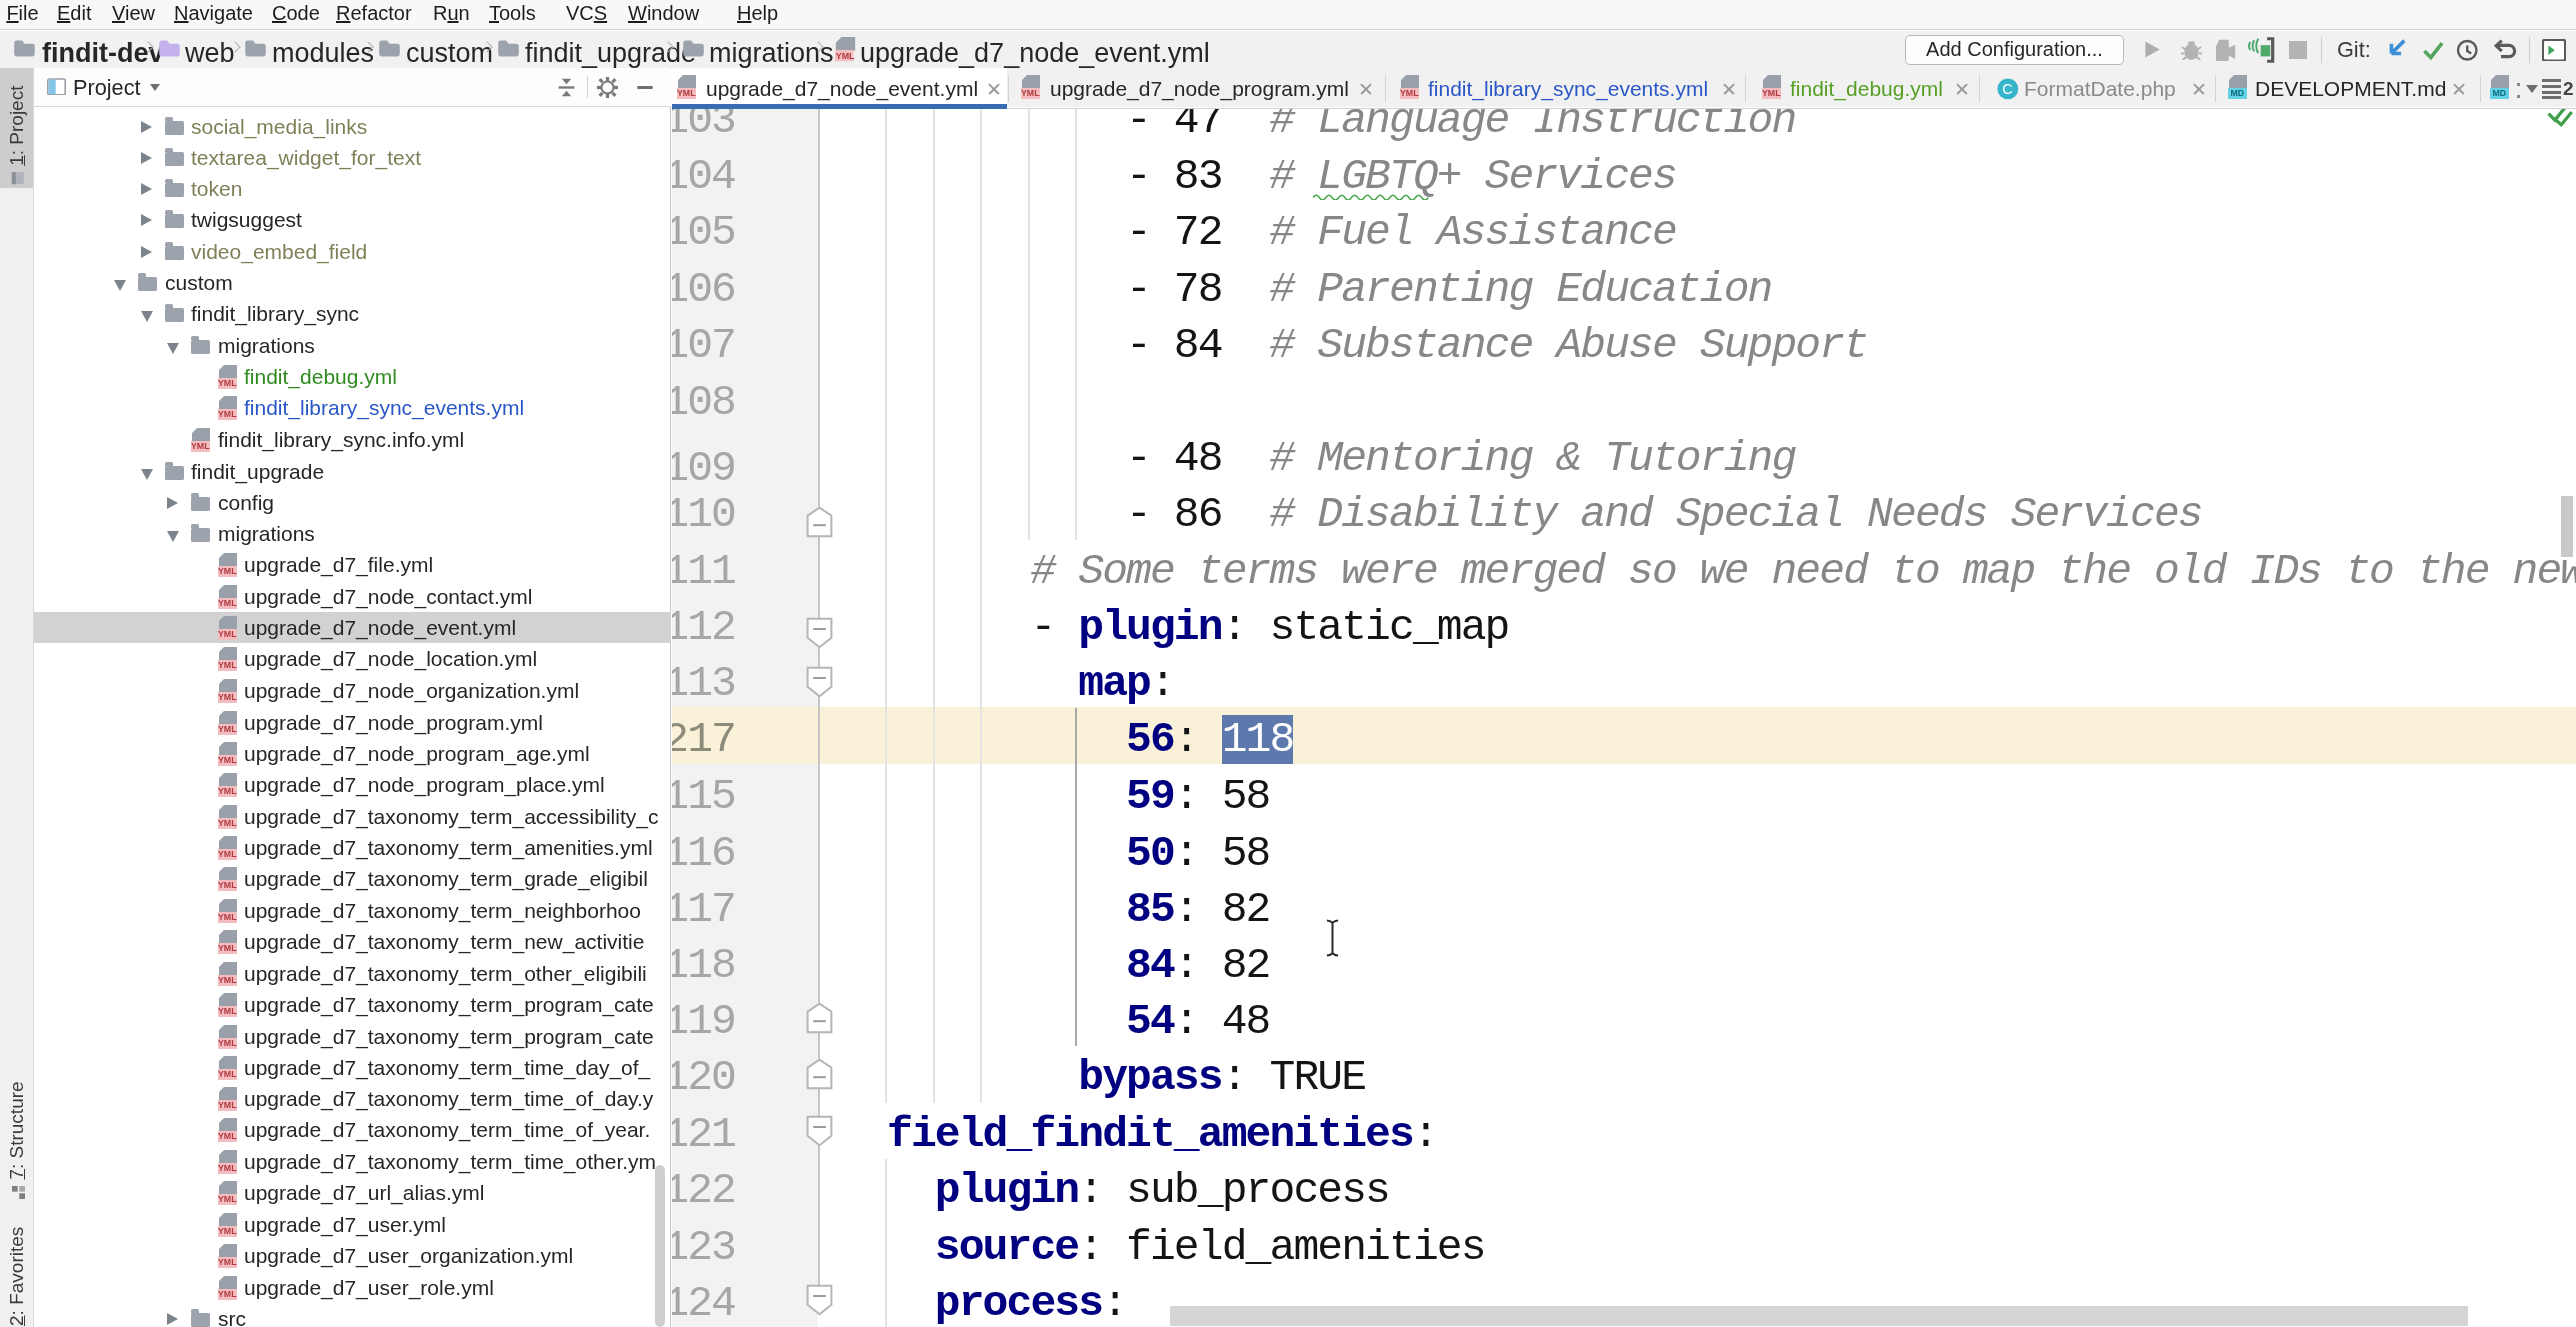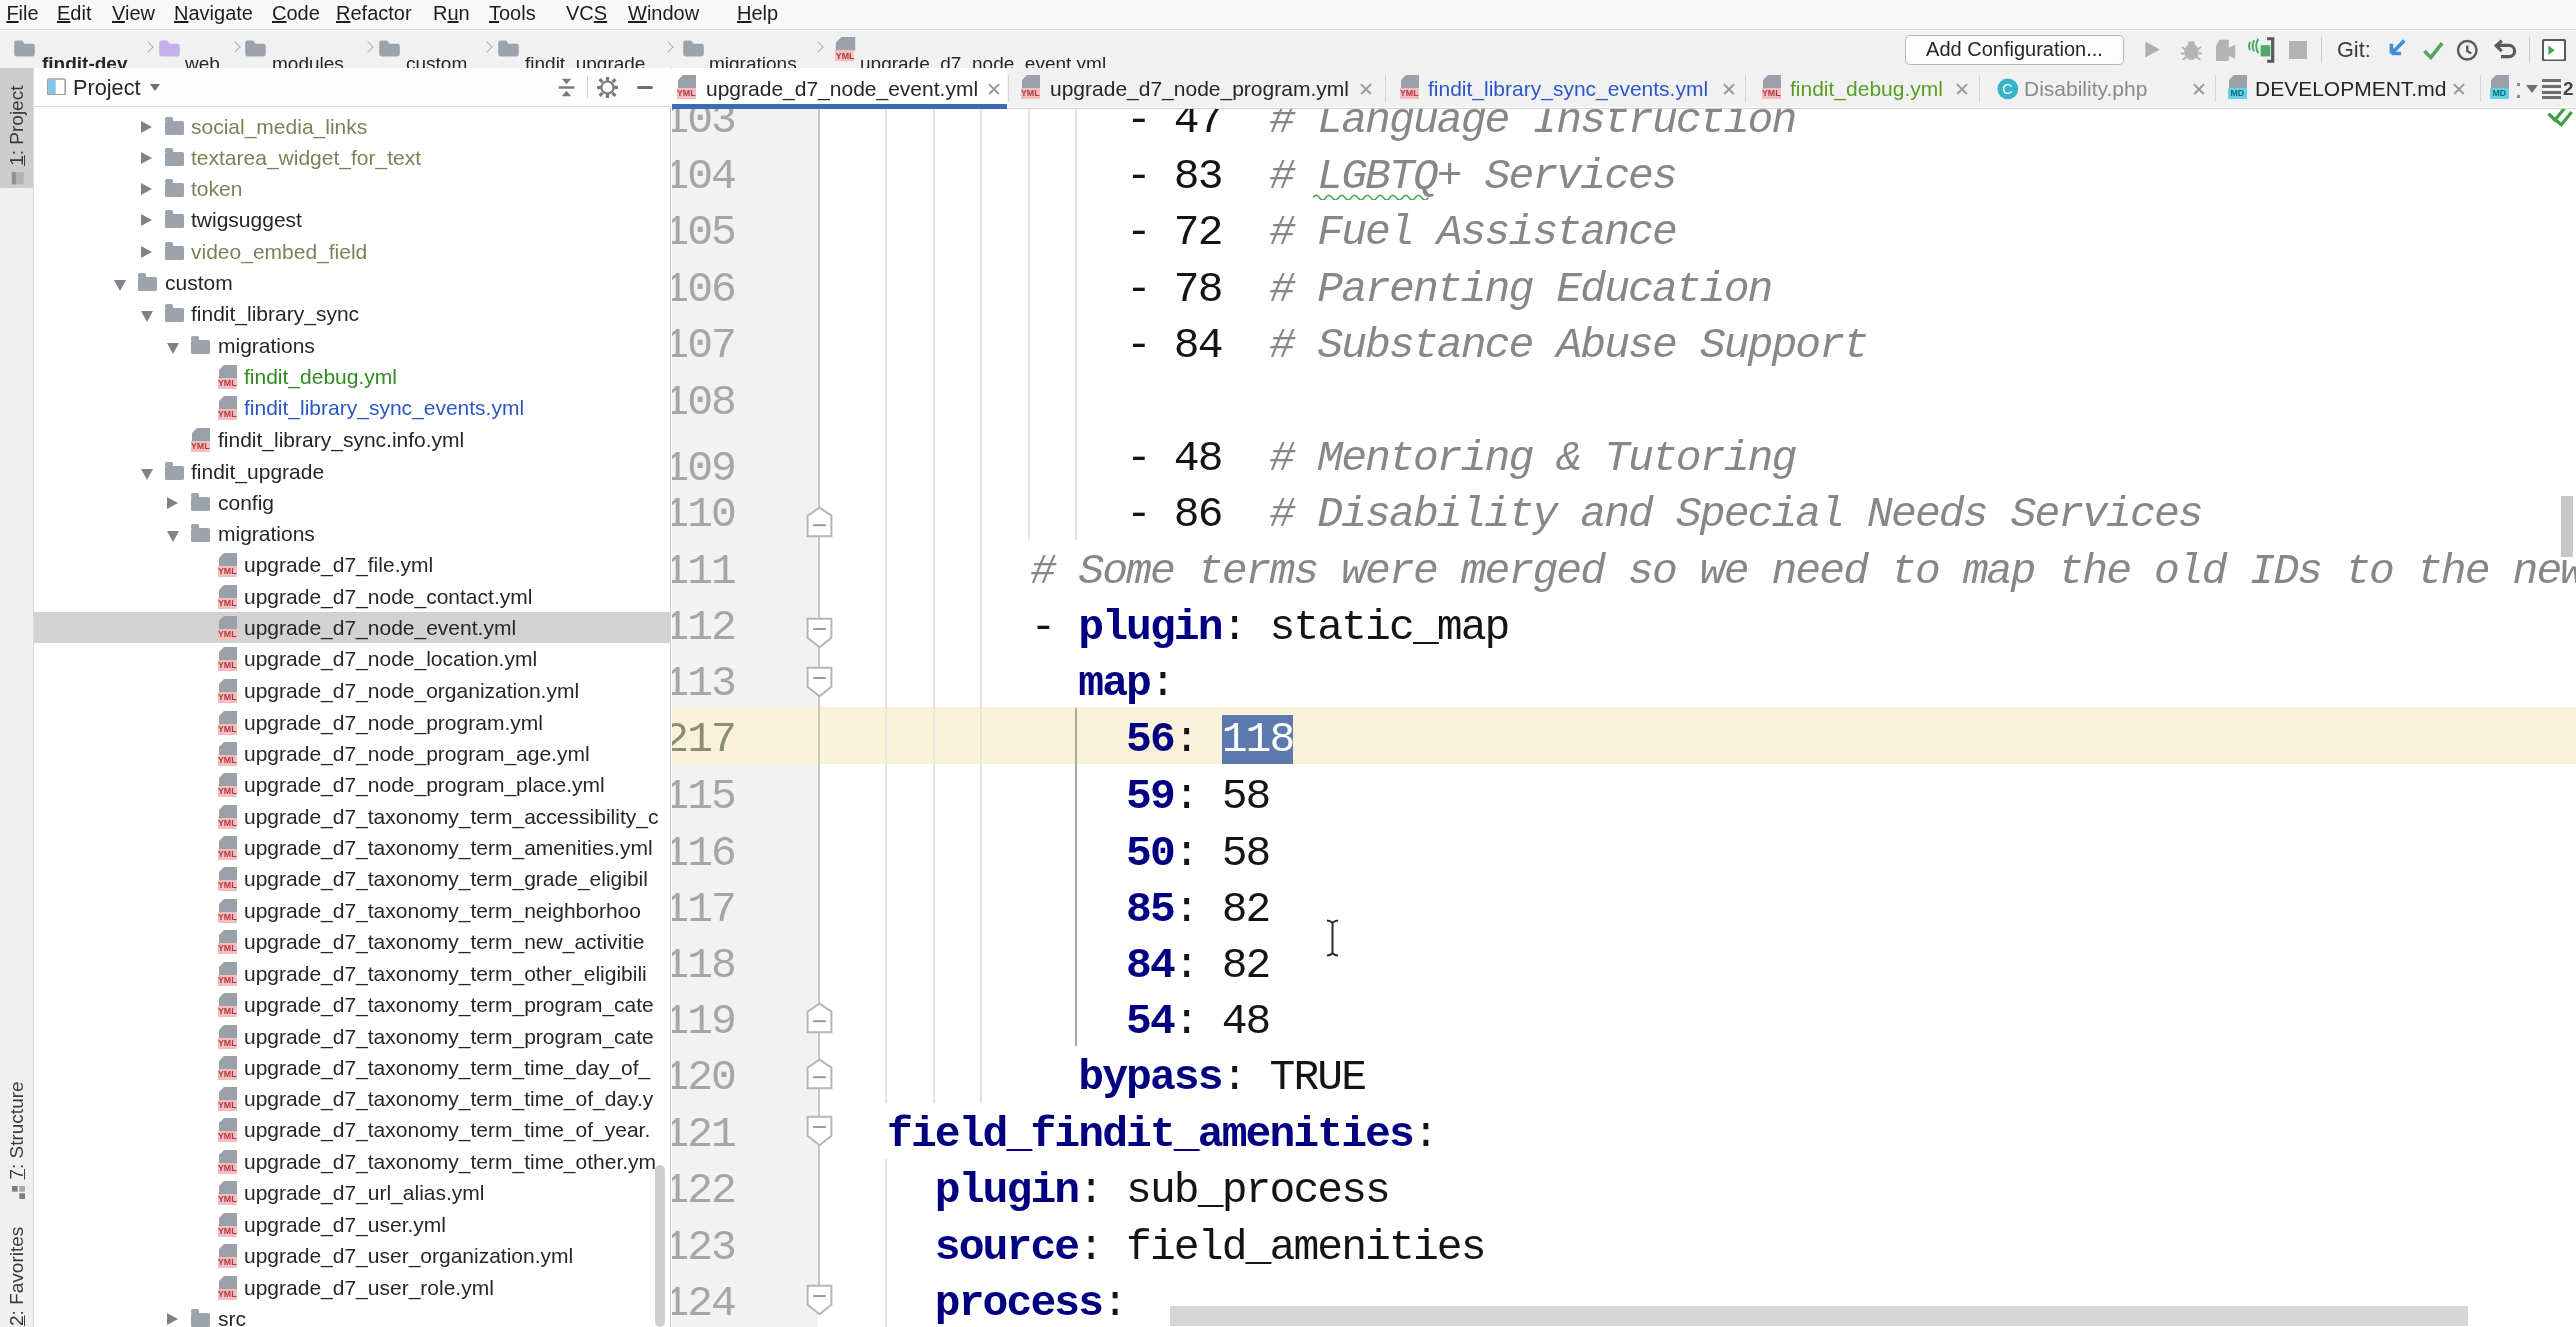--- a/index.html
+++ b/index.html
@@ -3,21 +3,21 @@
 <meta charset="utf-8">
 <style>
   * { margin:0; padding:0; box-sizing:border-box; }
   html,body { width:2576px; height:1327px; overflow:hidden; }
   body { font-family:"Liberation Sans", sans-serif; background:#fff; position:relative; }
   .abs { position:absolute; }
   
   #menubar { left:0; top:0; width:2576px; height:30px; background:#f8f8f8; border-bottom:0.8px solid #d4d4d4; }
   #menubar span { position:absolute; top:2.4px; font-size:20px; color:#1c1c1c; }
   #crumbbar { left:0; top:30.5px; width:2576px; height:38px; background:#f1f1f2; border-bottom:0.8px solid #d9d9d9; }
-  .crumbtxt { position:absolute; top:22px; font-size:19px; color:#262626; white-space:nowrap; }
+  .crumbtxt { position:absolute; top:7px; font-size:27px; color:#262626; white-space:nowrap; }
   .chev { position:absolute; top:12px; width:8px; height:8px; border-right:1.6px solid #b2b2b2; border-top:1.6px solid #b2b2b2; transform:rotate(45deg); }
   
   #stripe { left:0; top:68px; width:34px; height:1259px; background:#f0f0f0; border-right:0.8px solid #d9d9d9; }
   .vlabel { position:absolute; font-size:19px; color:#3a3a3a; white-space:nowrap; transform:rotate(-90deg); transform-origin:left top; }
   
   #ppanel { left:34px; top:68px; width:637px; height:1259px; background:#fff; border-right:1.6px solid #c3c3c3; }
   #phead { left:34px; top:68px; width:637px; height:39px; background:#fdfdfd; border-bottom:0.8px solid #d8d8d8; }
   .trow { position:absolute; height:31px; white-space:nowrap; font-size:21px; color:#262626; }
   .trow .lbl { position:absolute; top:4px; }
   .arrow-r { position:absolute; top:10.4px; width:0; height:0; border-left:11.2px solid #7d838c; border-top:6.4px solid transparent; border-bottom:6.4px solid transparent; }
@@ -383,21 +383,21 @@
   <div class="yml" style="left:1400px;top:75px"></div>
     <span class="tabtxt" style="left:1428px;top:77px;color:#2a57c6">findit_library_sync_events.yml</span>
     <div class="tclose" style="left:1722px;top:83px"></div>
   <div class="yml" style="left:1762px;top:75px"></div>
     <span class="tabtxt" style="left:1790px;top:77px;color:#55a024">findit_debug.yml</span>
     <div class="tclose" style="left:1955px;top:83px"></div>
   <svg class="abs" style="left:1997px;top:78px" width="21.7" height="21.7" viewBox="0 0 27 27">
       <circle cx="13.5" cy="13.5" r="13" fill="#36b4c9"></circle>
       <text x="6.5" y="20" font-size="18" fill="#fff" font-family="Liberation Sans">C</text>
     </svg>
-  <span class="tabtxt" style="left:2024px;top:77px;color:#8a8a8a">Disability.php</span>
+  <span class="tabtxt" style="left:2024px;top:77px;color:#8a8a8a">FormatDate.php</span>
     <div class="tclose" style="left:2192px;top:83px"></div>
   <div class="md" style="left:2228px;top:75px"></div>
     <span class="tabtxt" style="left:2255px;top:77px">DEVELOPMENT.md</span>
     <div class="tclose" style="left:2452px;top:83px"></div>
   <div class="md" style="left:2490px;top:75px"></div>
   <div class="abs" style="left:2517px;top:83px;width:3.2px;height:3.2px;background:#8a8a8a"></div>
   <div class="abs" style="left:2517px;top:95px;width:3.2px;height:3.2px;background:#8a8a8a"></div>
   <div class="abs" style="left:2526px;top:85px;width:0;height:0;border-top:8px solid #6e6e6e;border-left:6.4px solid transparent;border-right:6.4px solid transparent"></div>
   <div class="abs" style="left:2542px;top:79px;width:19px;height:3.2px;background:#6e6e6e"></div>
   <div class="abs" style="left:2542px;top:85px;width:19px;height:3.2px;background:#6e6e6e"></div>

